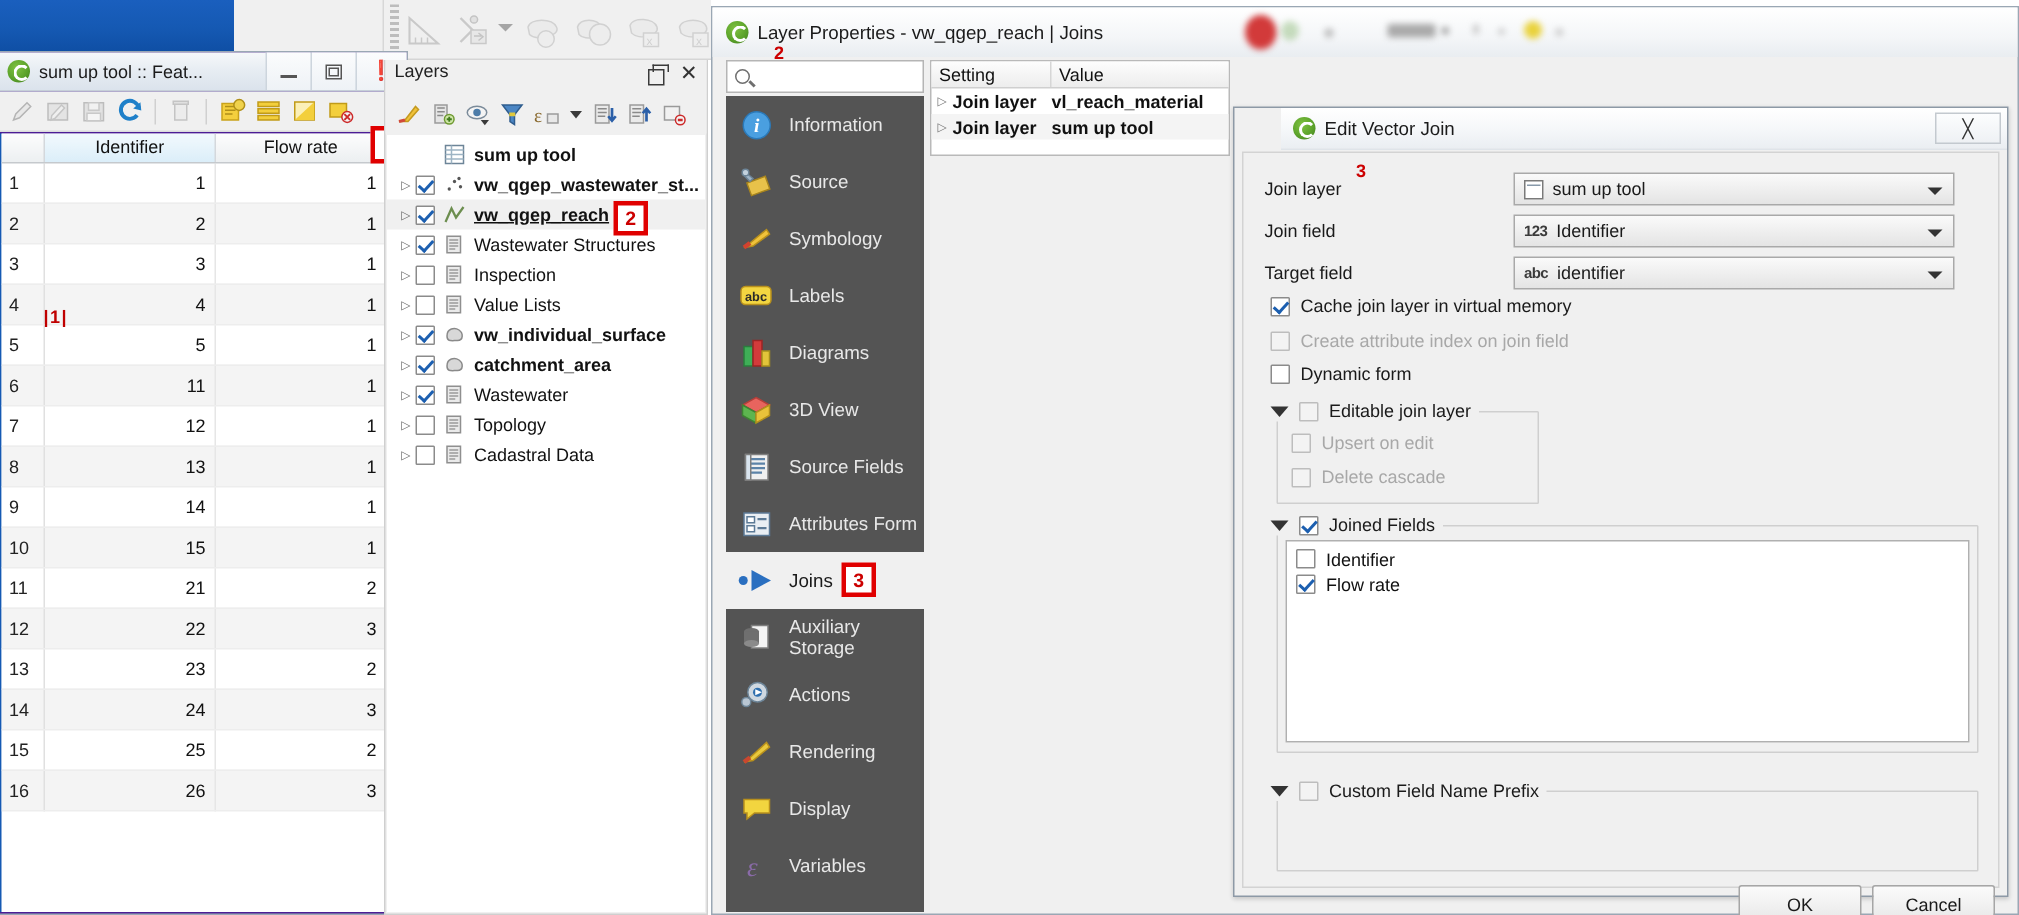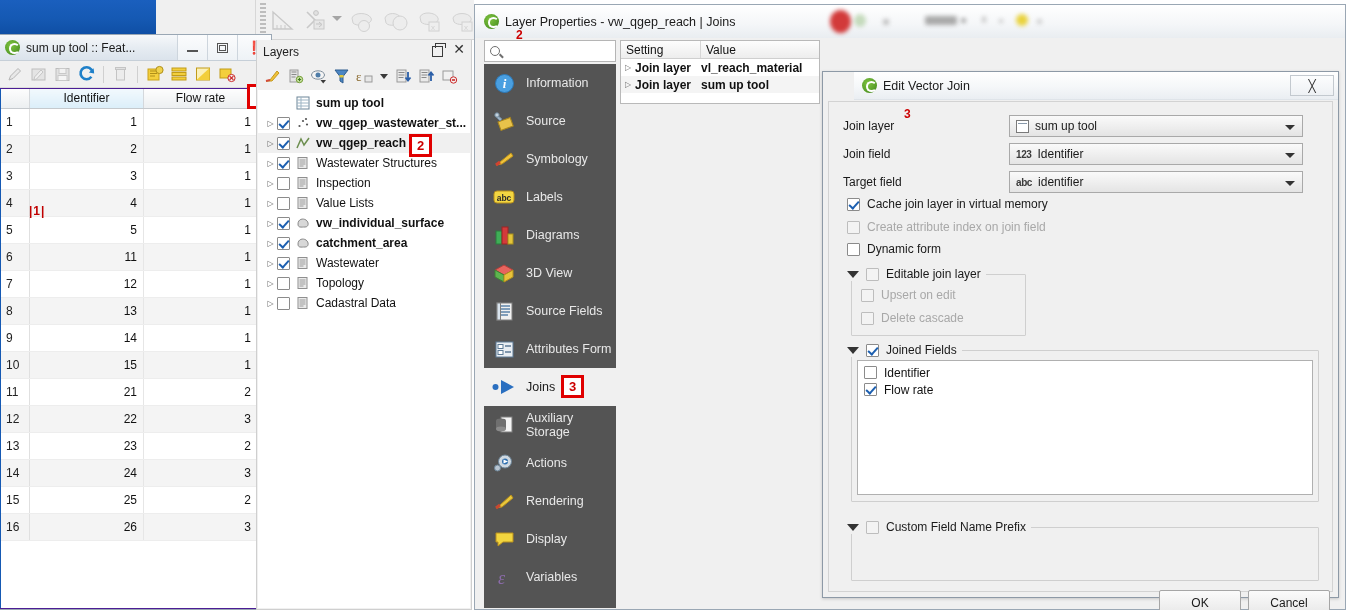--- a/index.html
+++ b/index.html
@@ -109,21 +109,21 @@
   .attr-leftedge {
     position:absolute; left:0; top:54px; bottom:1px; width:3px; background:#1559b3;
   }
 
   
   .layers-panel {
     position: absolute; left: 256px; top: 40px; width: 216px; height: 570px;
     background: #f0f0f0; border: 1px solid #cfcfcf; border-top: none;
   }
   .layers-header {
-    height: 23px; display: flex; align-items: center; padding-left: 6px;
+    height: 23px; display: flex; align-items: flex-start; padding-left: 6px;
     font-size: 12px; color: #222; position: relative;
     background: #f0f0f0;
   }
   .layers-header .hdr-btns { position: absolute; right: 6px; top: 3px; display: flex; gap: 8px; color:#333; }
   .ico-float { width: 13px; height: 13px; position: relative; }
   .ico-float::before { content:""; position:absolute; left:0; top:3px; width:9px;height:9px;border:1.5px solid #3a3a3a;}
   .ico-float::after { content:""; position:absolute; left:3px; top:0; width:9px;height:4px;border:1.5px solid #3a3a3a;border-bottom:none;}
   .ico-x { font-size: 14px; line-height: 12px; font-family:"DejaVu Sans",sans-serif; }
 
   .layers-toolbar {
@@ -147,21 +147,21 @@
     width: 13px; height: 13px; flex: 0 0 13px; border: 1px solid #8b8b8b; background: #fff;
     margin-right: 5px; position: relative; border-radius: 1px;
   }
   .layer-row .cbox.checked::after {
     content: ""; position: absolute; left: 3px; top: 0px; width: 4px; height: 8px;
     border: solid #1c5fb0; border-width: 0 2px 2px 0; transform: rotate(42deg);
   }
   .layer-row .licon { width: 16px; flex: 0 0 16px; margin-right: 5px; display:flex;align-items:center;justify-content:center; }
   .layer-row .lname { white-space: nowrap; }
   .layer-row .lname.bold { font-weight: bold; }
-  .layer-row .lname.sel { font-weight: bold; }
+  .layer-row .lname.sel { font-weight: bold; text-decoration: underline; }
   .layer-row.selected { background: #f0f0f0; }
   .no-cbox { width: 18px; flex: 0 0 18px; }
 
   
   .props-dialog {
     position: absolute; left: 474px; top: 4px; width: 872px; height: 606px;
     background: #f0f0f0; border: 1px solid #9aa7b4;
   }
   .props-titlebar {
     height: 33px; display: flex; align-items: center;

